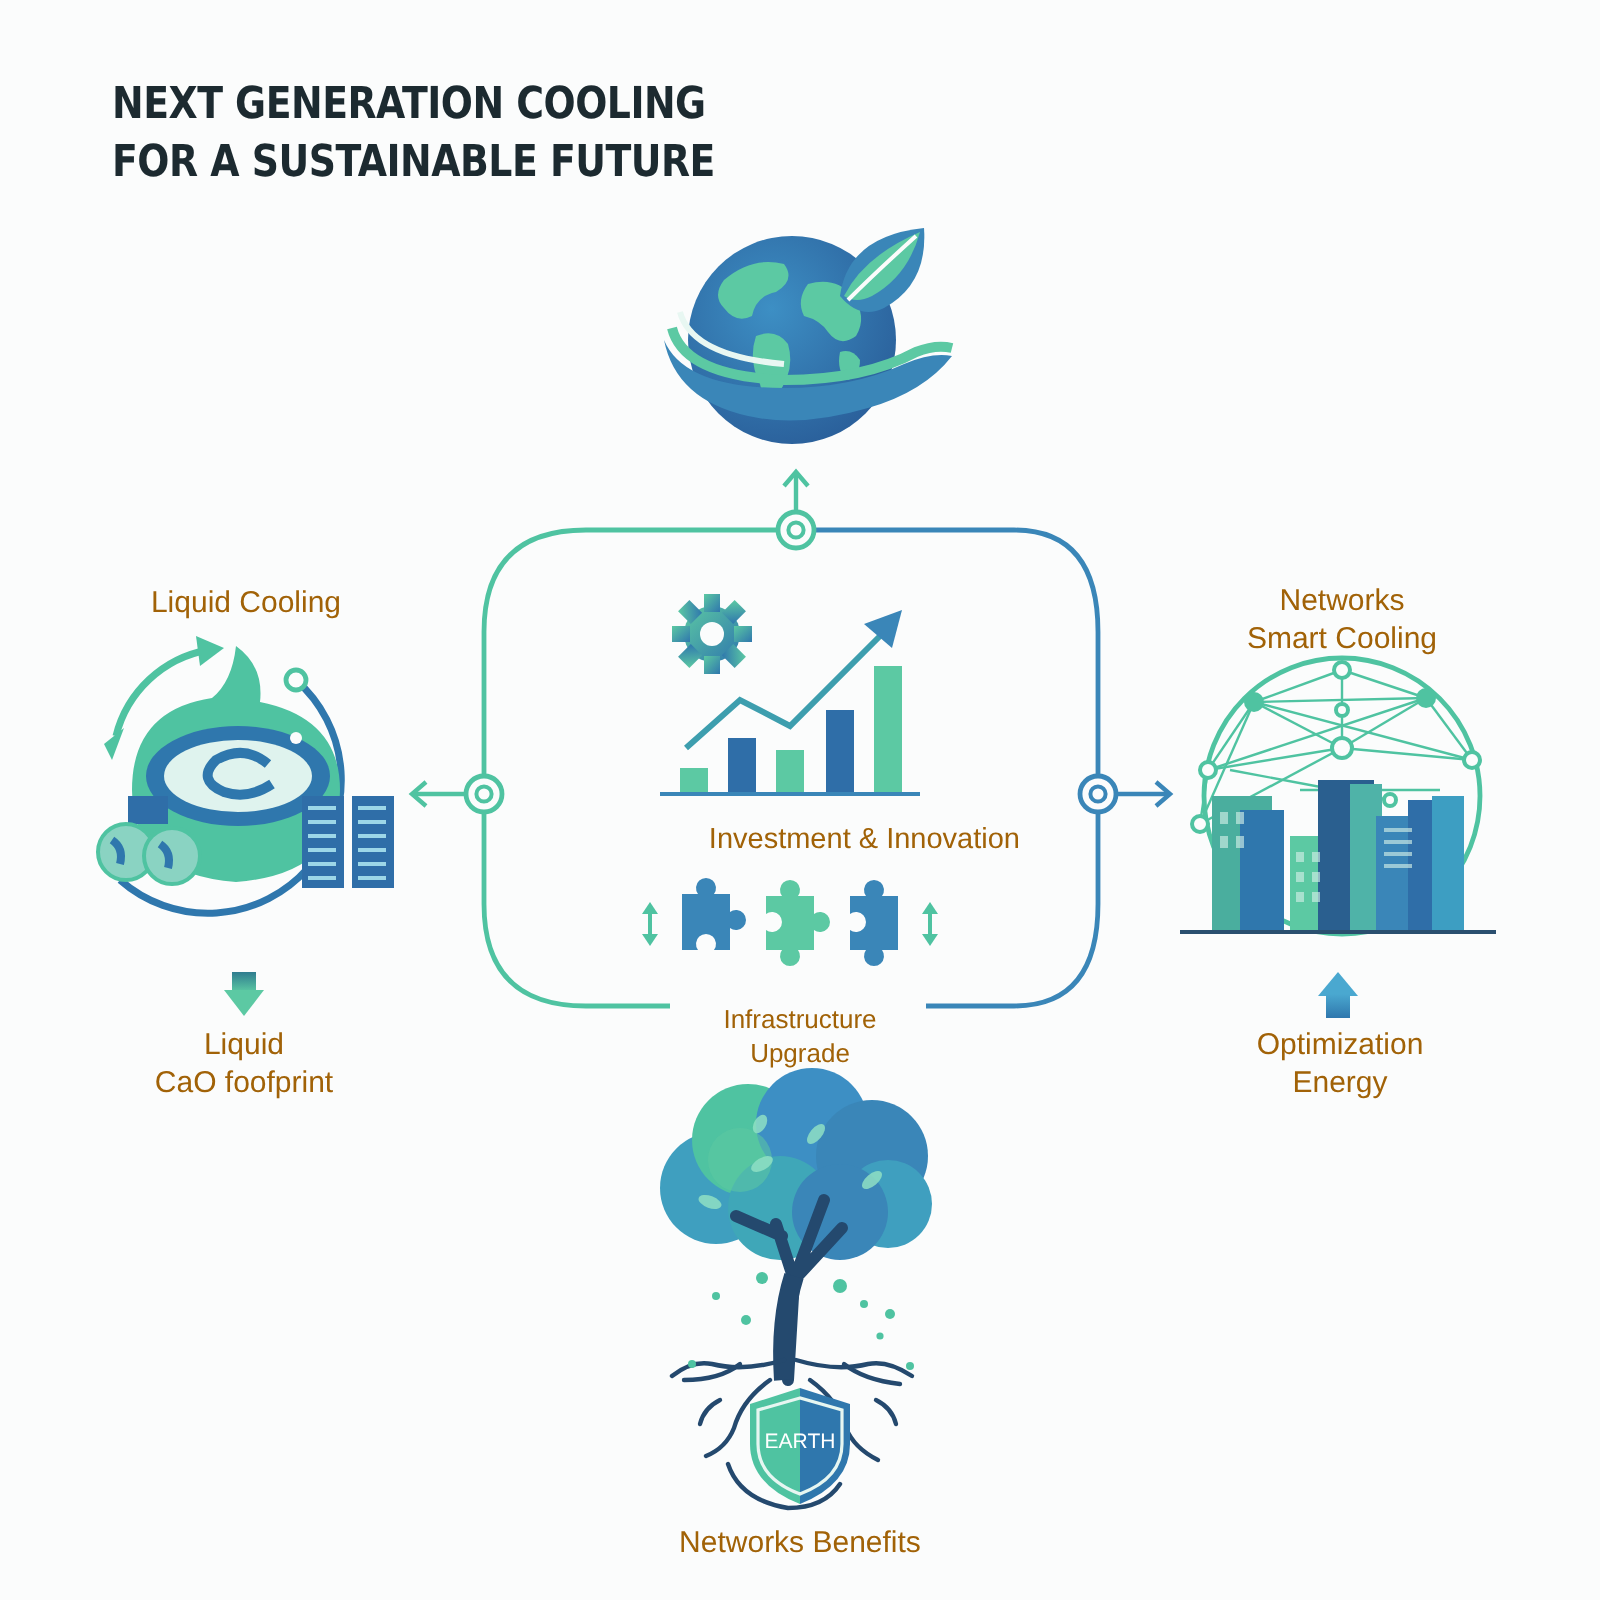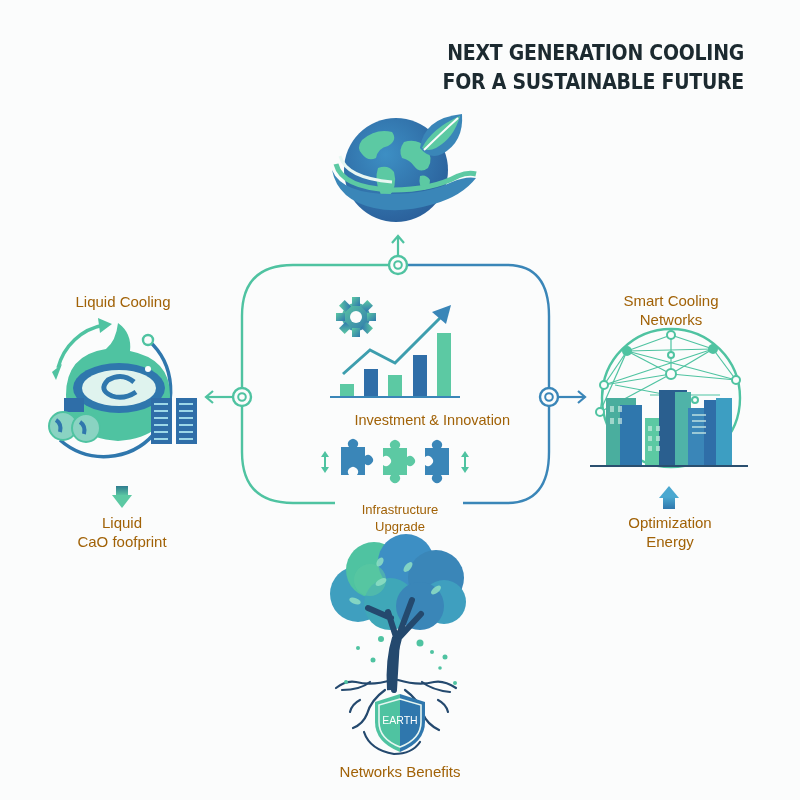--- a/index.html
+++ b/index.html
@@ -1,18 +1,18 @@
 <!DOCTYPE html>
 <html><head>
 <meta charset="utf-8">
 <style>
   html, body { margin:0; padding:0; }
   body { width:800px; height:800px; background:#fbfcfc; position:relative; overflow:hidden;
          font-family:"Liberation Sans","DejaVu Sans",sans-serif; color:#1f2a30; }
-  .title { position:absolute; left:0; top:38px; width:800px; text-align:right;
+  .title { position:absolute; left:0; top:38px; width:800px; text-align:left;
            font-family:"DejaVu Sans","Liberation Sans",sans-serif; font-weight:bold;
            font-size:22px; line-height:29px; letter-spacing:-0.3px; color:#1c2a30; }
   .title div { transform:scaleX(0.86); }
   .lbl { position:absolute; text-align:center; font-size:15px; line-height:19px; color:#a16207; }
   svg { position:absolute; left:0; top:0; }
 </style>
 </head>
 <body>
 
 <div class="title">
@@ -285,22 +285,22 @@
 </svg>
 
 <div class="lbl" style="left:43px; top:292px; width:160px;">Liquid Cooling</div>
 
 <div class="lbl" style="left:42px; top:513px; width:160px;">
   <div>Liquid</div>
   <div>CaO foofprint</div>
 </div>
 
 <div class="lbl" style="left:591px; top:291px; width:160px;">
+  <div>Networks</div>
   <div>Smart Cooling</div>
-  <div>Networks</div>
 </div>
 
 <div class="lbl" style="left:590px; top:513px; width:160px;">
   <div>Optimization</div>
   <div>Energy</div>
 </div>
 
 <div class="lbl" style="left:290px; top:411px; width:220px; font-size:14.5px;text-align:right;">Investment &amp; Innovation</div>
 
 <div class="lbl" style="left:320px; top:501px; width:160px; font-size:13px; line-height:17px;">

